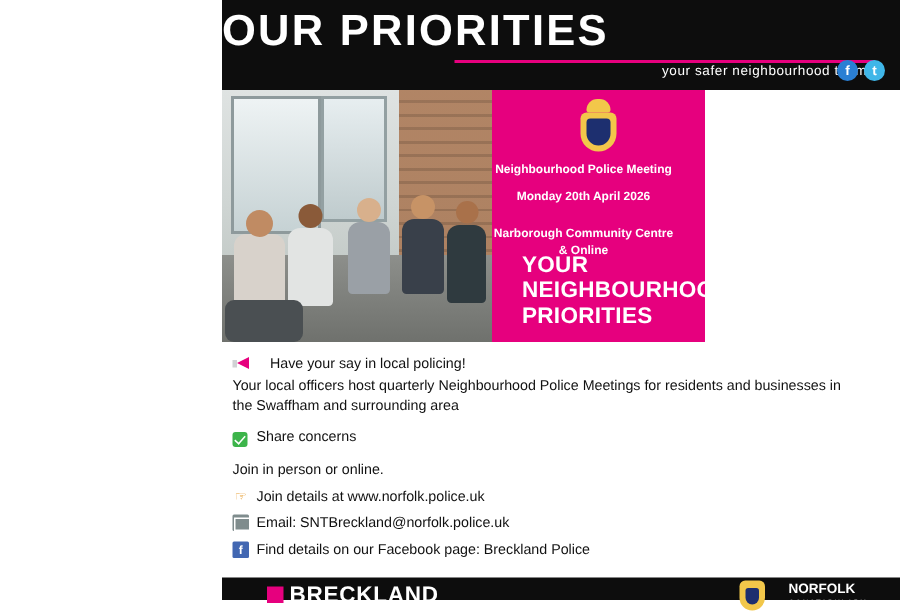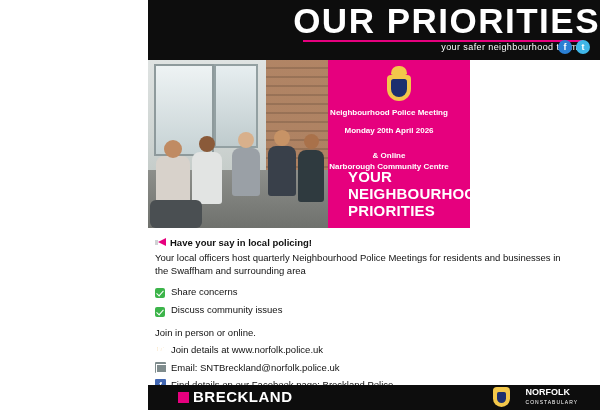--- a/index.html
+++ b/index.html
@@ -27,23 +27,23 @@
     top: 0;
     width: 452px;
     height: 60px;
     background: #0d0d0d;
   }
   .header-title {
     position: absolute;
     left: 0;
     top: 5px;
     width: 452px;
-    text-align: right;
-    color: #ffffff;
-    font-size: 35px;
+    text-align: left;
+    color: #ffffff;
+    font-size: 29px;
     font-weight: bold;
     letter-spacing: 1.5px;
     line-height: 32px;
   }
   .header-rule {
     position: absolute;
     left: 155px;
     top: 40px;
     width: 280px;
     height: 2px;
@@ -190,22 +190,21 @@
     left: 155px;
     top: 236px;
     width: 420px;
     color: #111111;
     font-size: 9.5px;
     line-height: 13.5px;
   }
   .lead-row {
     display: flex;
     align-items: flex-start;
-    gap: 4px;
-    font-weight: bold;
+    gap: 14px;
   }
   .megaphone {
     display: inline-block;
     width: 11px; height: 9px;
     position: relative;
     flex: 0 0 auto;
     margin-top: 2px;
   }
   .megaphone::before {
     content: "";
@@ -279,21 +278,21 @@
     border-radius: 1px;
     font-size: 8px;
   }
 
   
   .footer {
     position: absolute;
     left: 148px;
     top: 385px;
     width: 452px;
-    height: 25px;
+    height: 15px;
     background: #0d0d0d;
   }
   .footer-left {
     position: absolute;
     left: 30px;
     top: 3px;
     color: #ffffff;
     font-size: 15px;
     font-weight: bold;
     letter-spacing: .5px;
@@ -391,22 +390,22 @@
       <div class="crown"></div>
       <div class="shield"></div>
       <div class="shield-in"></div>
     </div>
     <div class="meet-block">
       <div class="meet-line">Neighbourhood Police Meeting</div>
       <div class="gap"></div>
       <div class="meet-line">Monday 20th April 2026</div>
       <div class="gap"></div>
       <div class="gap"></div>
+      <div class="meet-line">Narborough Community Centre</div>
       <div class="meet-line">&amp; Online</div>
-      <div class="meet-line">Narborough Community Centre</div>
     </div>
     <div class="yourblock">
       <div>YOUR</div>
       <div>NEIGHBOURHOOD</div>
       <div>PRIORITIES</div>
     </div>
   </div>
 
   <div class="right-black"></div>
 
@@ -414,24 +413,20 @@
     <div class="lead-row">
       <span class="megaphone"></span>
       <span>Have your say in local policing!</span>
     </div>
     <div class="para">Your local officers host quarterly Neighbourhood Police Meetings for residents and businesses in the Swaffham and surrounding area</div>
 
     <div class="bullets">
       <div class="bullet">
         <span class="tick"></span>
         <span>Share concerns</span>
-      </div>
-      <div class="bullet">
-        <span class="tick"></span>
-        <span>Discuss community issues</span>
       </div>
     </div>
 
     <div class="join-line">Join in person or online.</div>
 
     <div class="contact">
       <span class="ic point">☞</span>
       <span>Join details at www.norfolk.police.uk</span>
     </div>
     <div class="contact">

